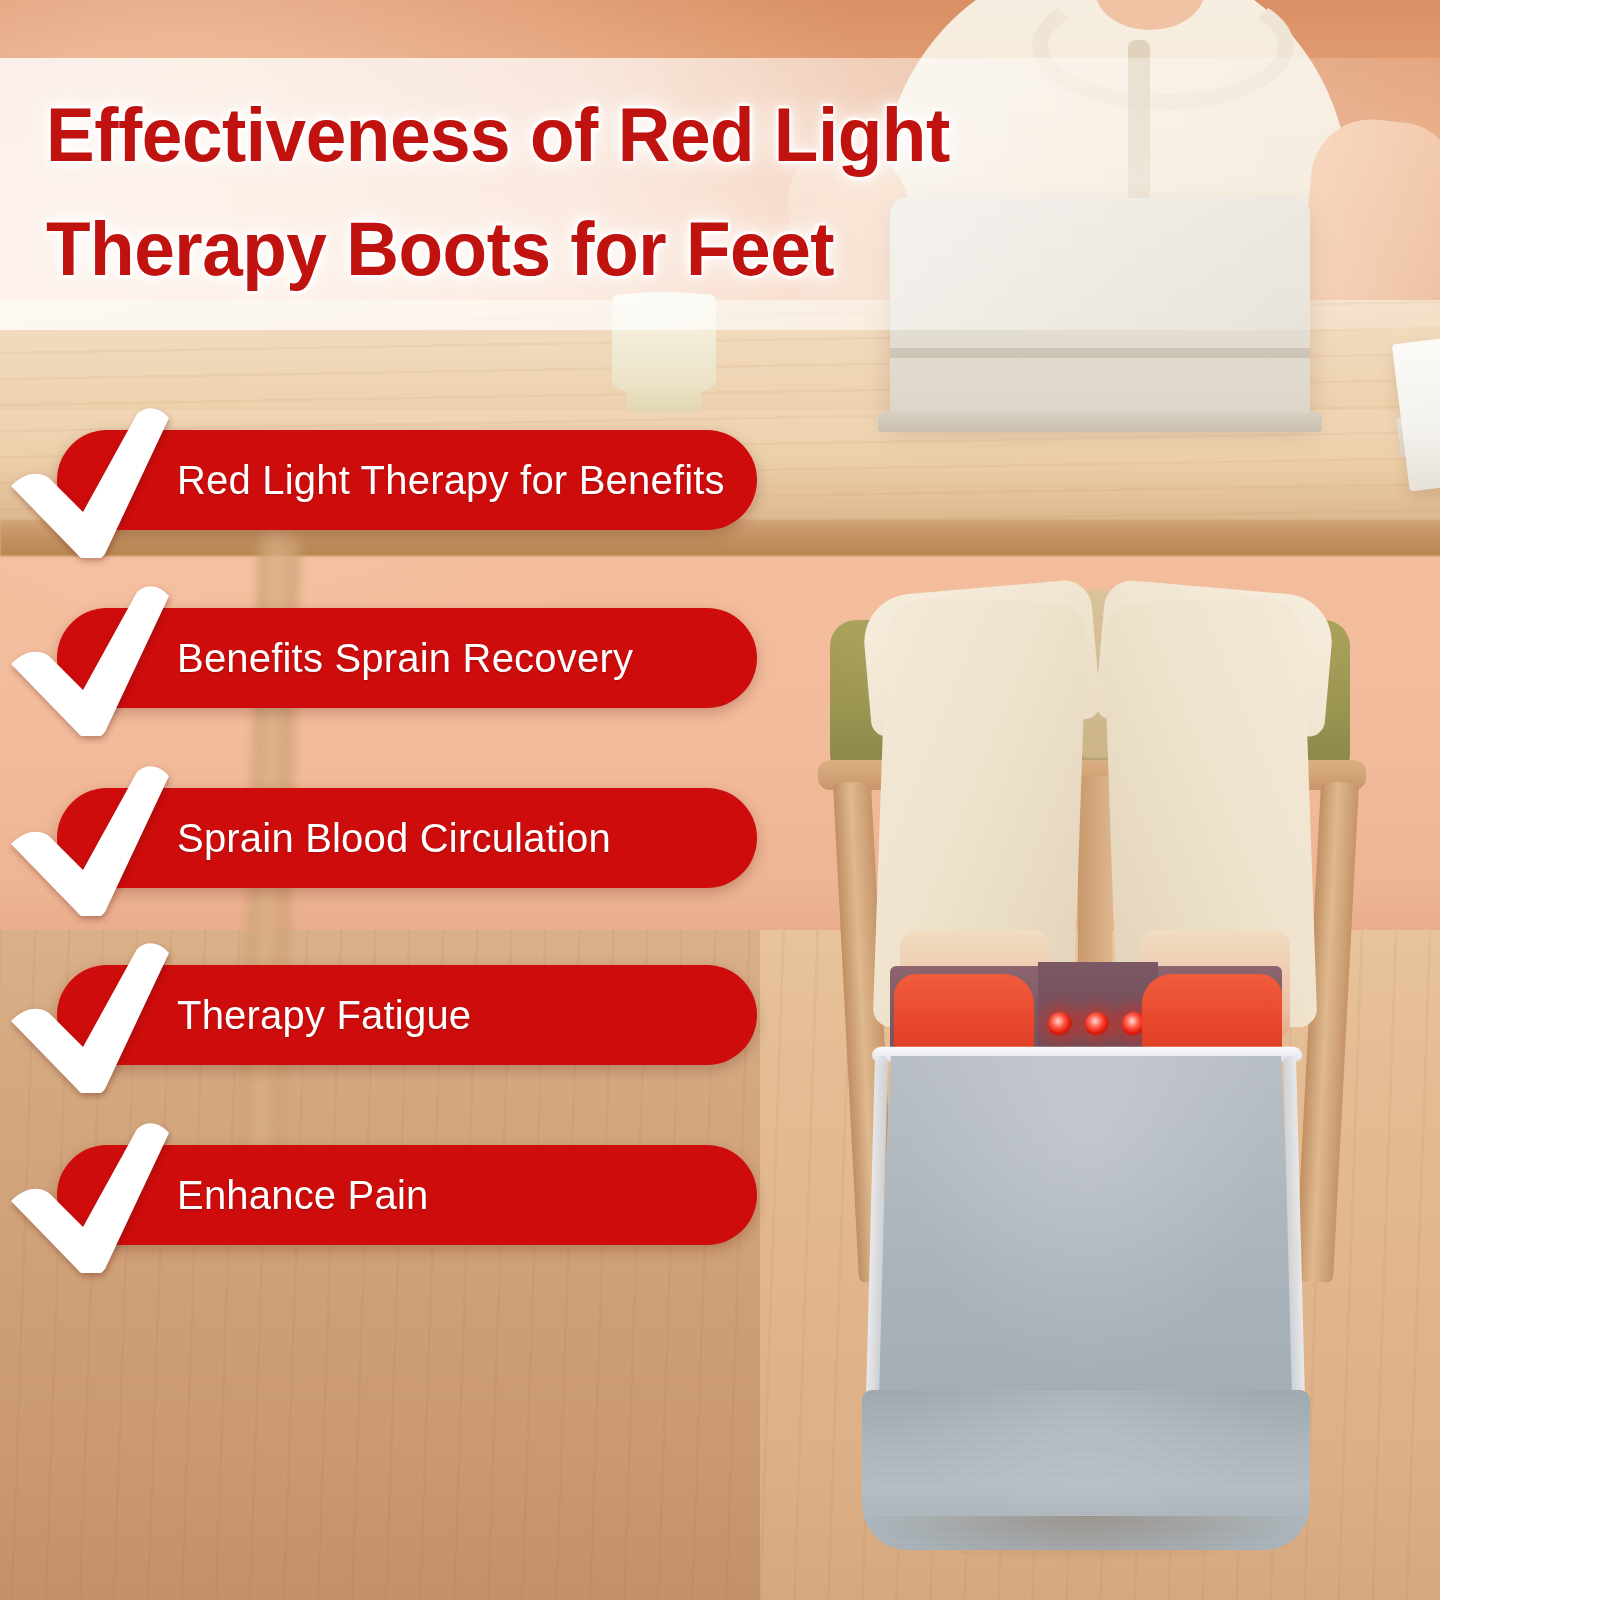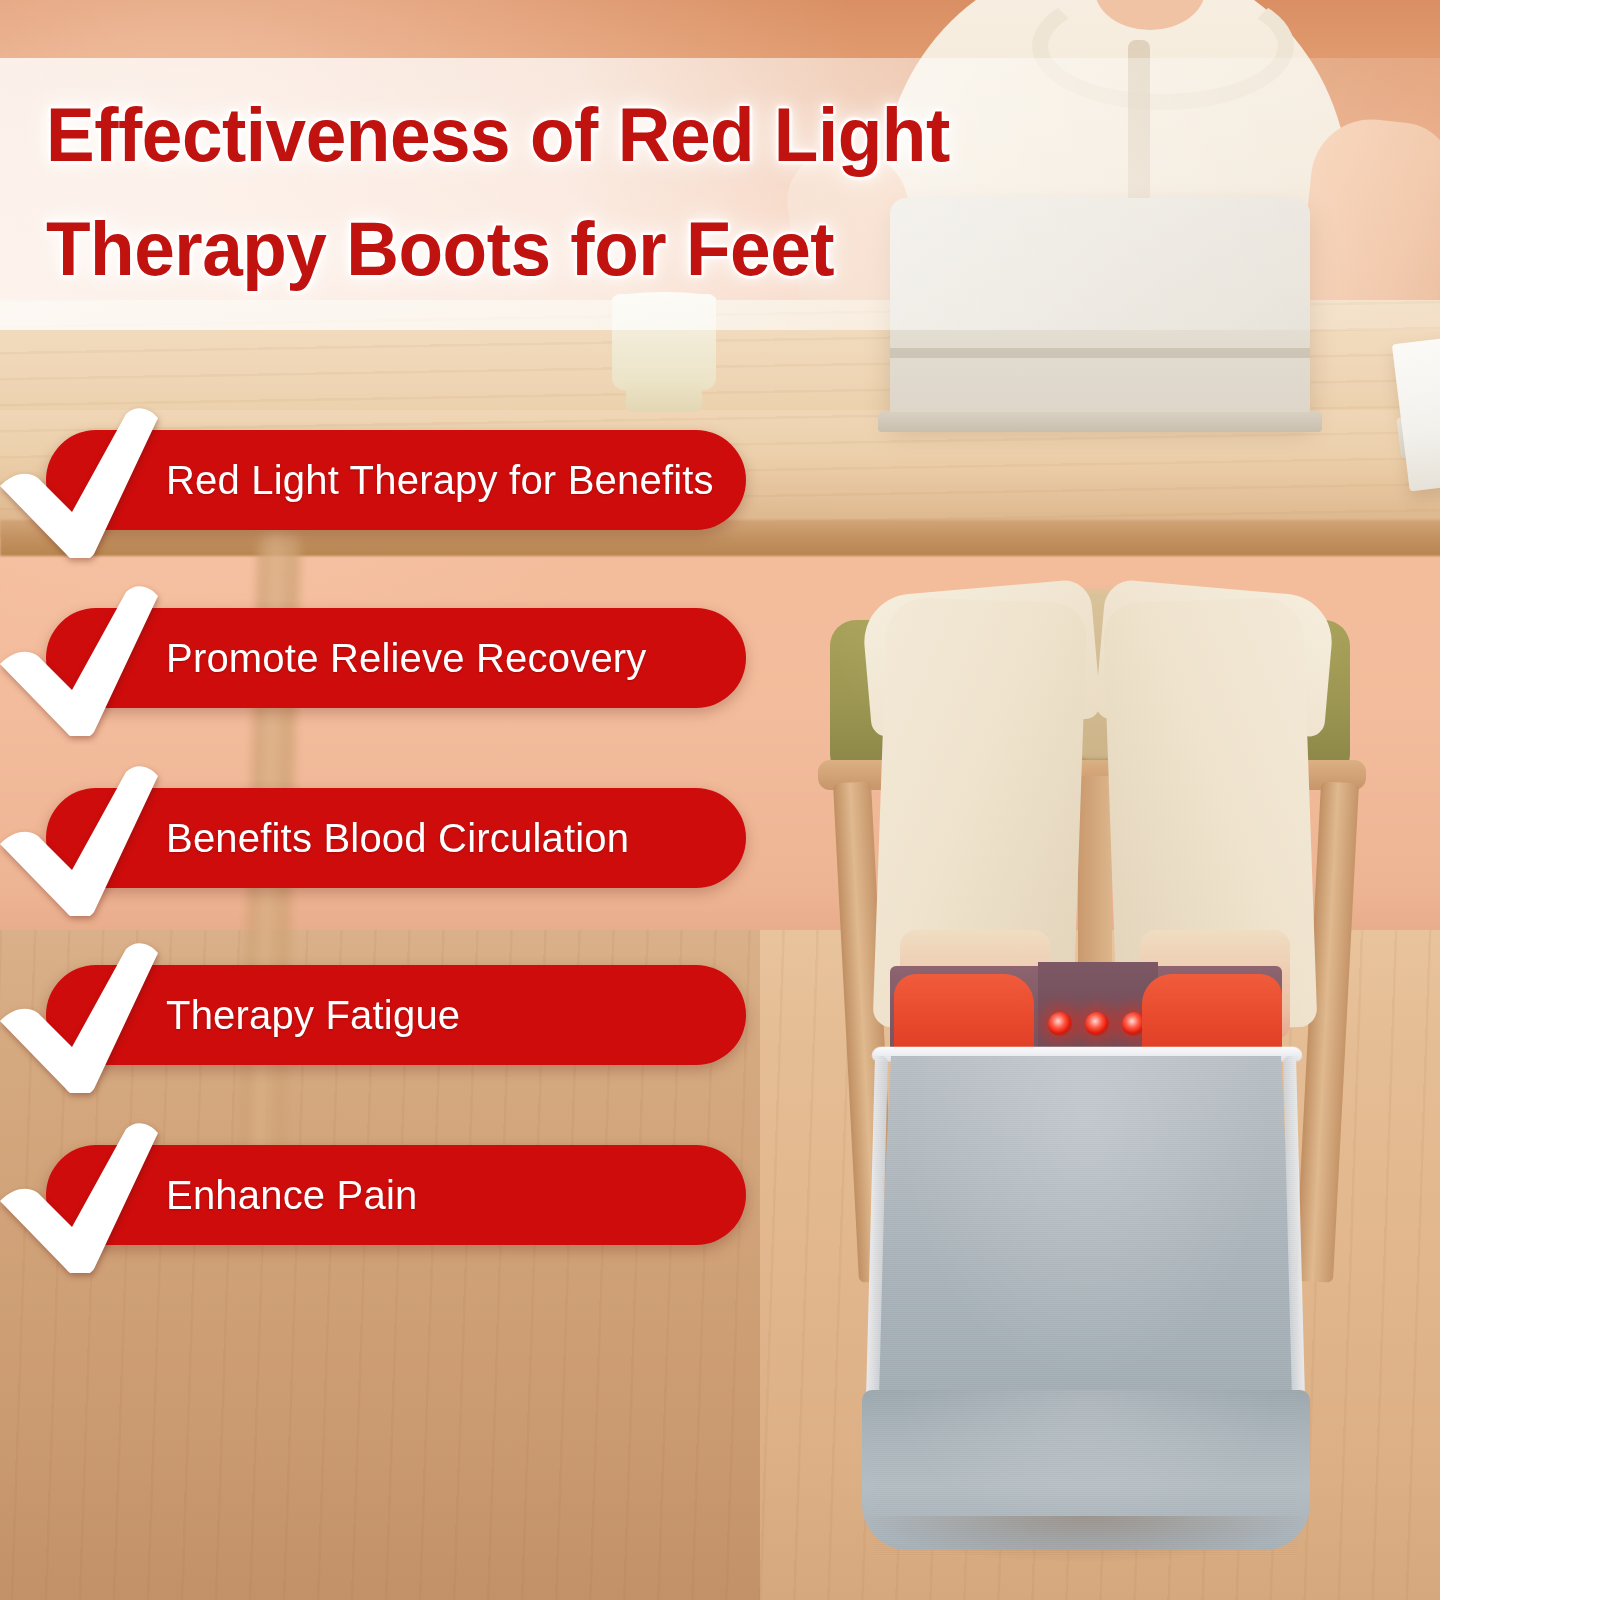--- a/index.html
+++ b/index.html
@@ -308,21 +308,21 @@
     transform-origin:left center;
     white-space:pre-line;
     text-shadow:
       0 0 2px #fff, 0 0 3px #fff, 2px 0 2px #fff, -2px 0 2px #fff,
       0 2px 2px #fff, 0 -2px 2px #fff, 2px 2px 3px #fff, -2px -2px 3px #fff,
       0 0 12px rgba(255,255,255,.95), 0 0 22px rgba(255,255,255,.85),
       0 0 34px rgba(255,255,255,.6);
   }
 
   
-  .features{position:absolute;left:0;top:0;width:760px;height:1600px;}
+  .features{position:absolute;left:11px;top:0;width:760px;height:1600px;}
   .feature{
     position:absolute;left:46px;width:700px;height:100px;
   }
   .pill{
     position:absolute;left:0;top:0;width:700px;height:100px;
     background:#CE0C0C;
     border-radius:50px;
     box-shadow:0 5px 14px rgba(90,20,10,.26);
   }
   .pill-label{
@@ -426,31 +426,31 @@
       <div class="pill-label">Red Light Therapy for Benefits</div>
       <div class="check">
         <svg viewBox="0 0 196 150" xmlns="http://www.w3.org/2000/svg" aria-hidden="true">
           <path d="M2 78 C14 66 28 62 40 70 L74 104 L128 6 C138 -4 152 0 160 10 L96 146 C88 156 76 156 68 146 Z" fill="#ffffff"></path>
         </svg>
       </div>
     </div>
 
     <div class="feature" style="top:608px;">
       <div class="pill"></div>
-      <div class="pill-label">Promote Relieve Recovery</div>
+      <div class="pill-label">Benefits Sprain Recovery</div>
       <div class="check">
         <svg viewBox="0 0 196 150" xmlns="http://www.w3.org/2000/svg" aria-hidden="true">
           <path d="M2 78 C14 66 28 62 40 70 L74 104 L128 6 C138 -4 152 0 160 10 L96 146 C88 156 76 156 68 146 Z" fill="#ffffff"></path>
         </svg>
       </div>
     </div>
 
     <div class="feature" style="top:788px;">
       <div class="pill"></div>
-      <div class="pill-label">Benefits Blood Circulation</div>
+      <div class="pill-label">Sprain Blood Circulation</div>
       <div class="check">
         <svg viewBox="0 0 196 150" xmlns="http://www.w3.org/2000/svg" aria-hidden="true">
           <path d="M2 78 C14 66 28 62 40 70 L74 104 L128 6 C138 -4 152 0 160 10 L96 146 C88 156 76 156 68 146 Z" fill="#ffffff"></path>
         </svg>
       </div>
     </div>
 
     <div class="feature" style="top:965px;">
       <div class="pill"></div>
       <div class="pill-label">Therapy Fatigue</div>

